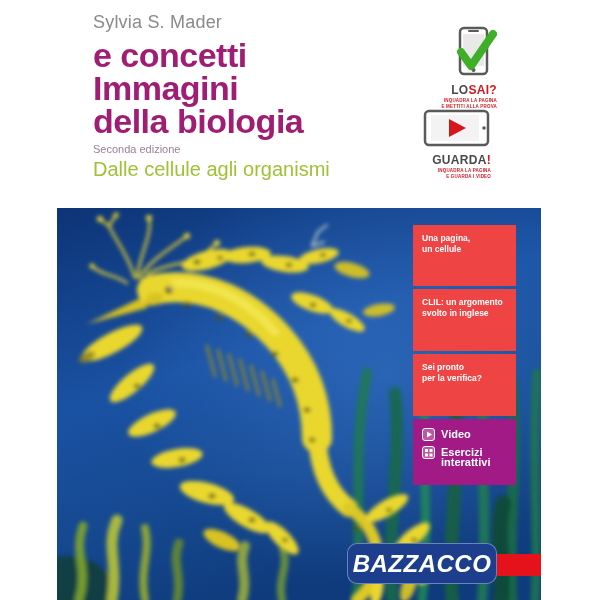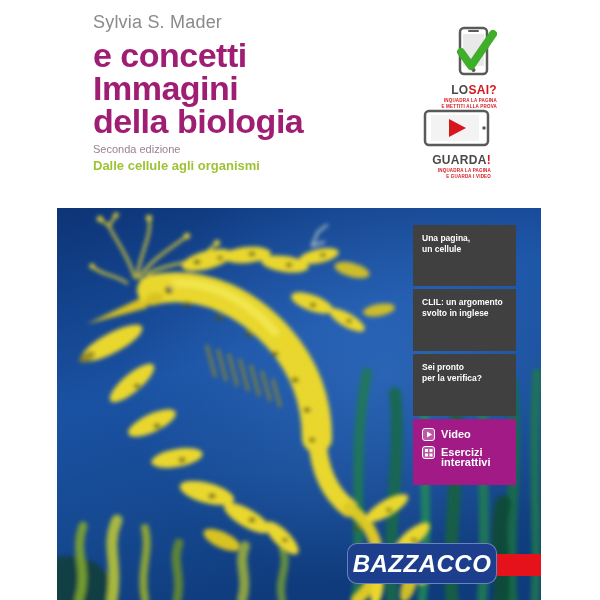--- a/index.html
+++ b/index.html
@@ -6,35 +6,35 @@
   body{
     width:600px;height:600px;position:relative;overflow:hidden;
     background:#ffffff;
     font-family:"Liberation Sans", sans-serif;
   }
   
   .header{position:absolute;left:93px;top:12px;width:330px;}
   .author{font-size:18px;color:#8a8a8a;letter-spacing:0.2px;}
   .title{margin-top:6px;font-size:34px;line-height:33px;font-weight:bold;color:#a01d74;letter-spacing:-0.5px;}
   .edition{margin-top:5px;font-size:11px;color:#9b7f95;}
-  .subtitle{margin-top:3px;font-size:13px;font-weight:bold;color:#9fc235;}
+  .subtitle{margin-top:3px;font-size:20px;font-weight:normal;color:#9fc235;}
   
   .badge{position:absolute;width:76px;text-align:right;}
   .badge-losai{left:421px;top:26px;}
   .badge-guarda{left:415px;top:108px;}
   .badge .icon-wrap{display:block;}
   .badge-label{font-size:12px;font-weight:bold;color:#4a4a4a;letter-spacing:0.3px;margin-top:1px;}
   .badge-label .red{color:#d6161d;}
   .badge-sub{margin-top:1px;font-size:4.5px;line-height:5.5px;font-weight:bold;color:#d6161d;text-transform:uppercase;letter-spacing:0.2px;}
   
   .photo{position:absolute;left:57px;top:208px;width:484px;height:392px;z-index:1;}
   
   .sbox{position:absolute;left:413px;width:103px;box-sizing:border-box;padding:8px 6px 0 9px;
         color:#ffffff;font-weight:bold;font-size:8.5px;line-height:11px;z-index:2;}
-  .sbox.green{background:#404040;}
+  .sbox.green{background:#ef4444;}
   .sbox.magenta{background:#a11a86;}
   .sbox1{top:225px;height:61px;}
   .sbox2{top:289px;height:62px;}
   .sbox3{top:354px;height:62px;}
   .sbox4{top:419px;height:66px;padding-top:9px;}
   .mrow{display:flex;align-items:flex-start;margin-bottom:5px;}
   .micon{flex:0 0 13px;width:13px;height:13px;margin-right:6px;}
   .mlabel{font-size:11px;line-height:10px;padding-top:1px;}
   
   .publisher{position:absolute;left:347px;top:543px;width:150px;height:41px;z-index:3;

